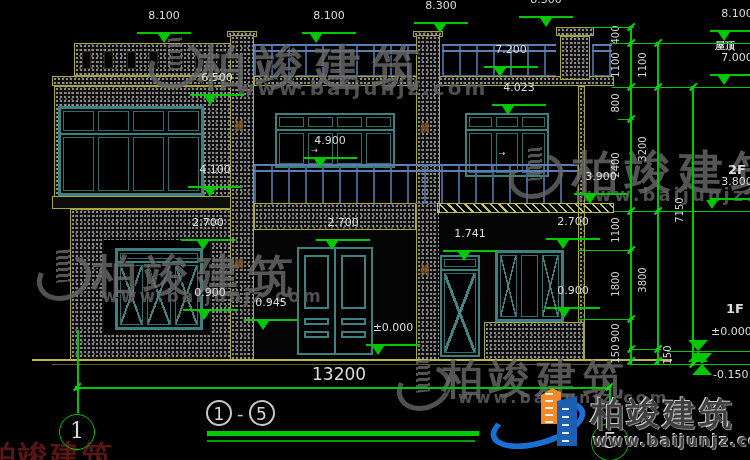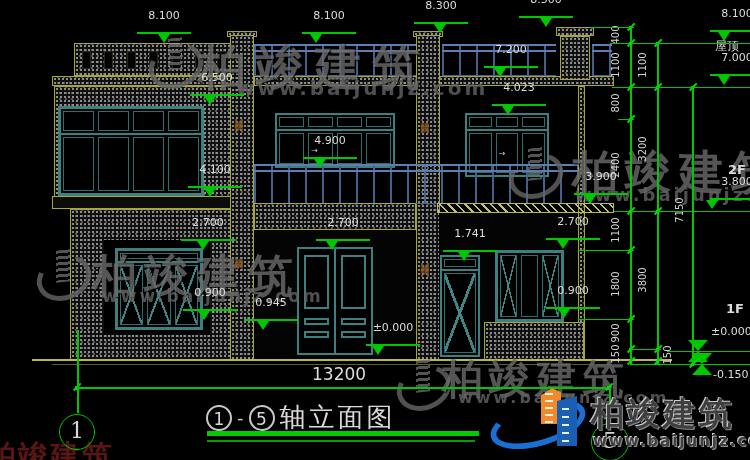--- a/index.html
+++ b/index.html
@@ -279,21 +279,21 @@
       <div class="tri" style="left: 546px; top: 309px;"></div>
       <div class="dim-t" style="left: 693px; top: 8px; width: 64px;">8.100</div>
       <div class="gline" style="left: 698px; top: 30px; width: 54px; height: 1.5px;"></div>
       <div class="tri" style="left: 706px; top: 32px;"></div>
       <div class="dim-t" style="left: 693px; top: 52px; width: 64px;">7.000</div>
       <div class="gline" style="left: 698px; top: 74px; width: 54px; height: 1.5px;"></div>
       <div class="tri" style="left: 706px; top: 76px;"></div>
       <div class="dim-t" style="left: 693px; top: 176px; width: 64px;">3.800</div>
       <div class="gline" style="left: 698px; top: 198px; width: 54px; height: 1.5px;"></div>
       <div class="tri" style="left: 694px; top: 200px;"></div>
-      <div class="dim-l" style="left: 703px; top: 40px; font-size: 12px; font-weight: normal;">屋顶</div>
+      <div class="dim-l" style="left: 703px; top: 40px; font-size: 10px; font-weight: bold;">屋顶</div>
       <div class="dim-l" style="left: 716px; top: 164px; font-size: 13px; font-weight: bold;">2F</div>
       <div class="dim-l" style="left: 714px; top: 303px; font-size: 13px; font-weight: bold;">1F</div>
       <div class="dim-l" style="left: 699px; top: 326px;">±0.000</div>
       <div class="gline" style="left: 655px; top: 351px; width: 95px; height: 1px;"></div>
       <div class="trib" style="left: 676px; top: 340px; border-top: 11px solid rgb(0, 200, 0);"></div>
       <div class="trib" style="left: 676px; top: 351px; border-bottom: 11px solid rgb(0, 200, 0);"></div>
       <div class="dim-l" style="left: 701px; top: 369px;">-0.150</div>
       <div class="gline" style="left: 618px; top: 364px; width: 132px; height: 1px;"></div>
       <div class="trib" style="left: 680px; top: 353px; border-top: 11px solid rgb(0, 200, 0);"></div>
       <div class="trib" style="left: 680px; top: 364px; border-bottom: 11px solid rgb(0, 200, 0);"></div>
@@ -366,21 +366,20 @@
       <div class="vtxt" style="left: 220px; top: 112px;">柏竣建筑</div>
       <div class="vtxt" style="left: 406px; top: 114px;">柏竣建筑</div>
       <div class="vtxt" style="left: 220px; top: 250px;">柏竣建筑</div>
       <div class="vtxt" style="left: 406px; top: 256px;">柏竣建筑</div>
     </div>
 
   <div class="abs" style="left:206px;top:400px;display:flex;align-items:center;gap:5px;z-index:5;">
     <span class="tcirc">1</span>
     <span style="color:#c8c8c8;font-size:18px;">-</span>
     <span class="tcirc">5</span>
-    <span style="color:#d8d8d8;font-size:26px;letter-spacing:3px;">轴立面图</span>
   </div>
   <div class="abs" style="left:207px;top:431px;width:272px;height:5px;background:#00cc00;z-index:5;"></div>
   <div class="abs" style="left:207px;top:440px;width:268px;height:2px;background:#00a000;z-index:5;"></div>
 
   <div class="abs" style="left:487px;top:392px;width:263px;height:66px;z-index:6;">
     <span class="abs" style="left:2px;top:10px;width:98px;height:44px;border:6px solid #1a6fd4;border-radius:50%;border-top-color:transparent;transform:rotate(-16deg);"></span>
     <span class="abs" style="left:54px;top:-4px;width:20px;height:36px;background:#f08a2a;clip-path:polygon(0 20%,55% 0,100% 12%,100% 100%,0 100%);
                  background-image:repeating-linear-gradient(180deg,transparent 0 5px,rgba(255,255,255,.85) 5px 7px);background-size:40% 100%;background-repeat:no-repeat;background-position:30% 0;"></span>
     <span class="abs" style="left:70px;top:4px;width:20px;height:50px;background:#1a5fb4;clip-path:polygon(0 10%,100% 0,100% 100%,0 100%);
                  background-image:repeating-linear-gradient(180deg,transparent 0 6px,rgba(255,255,255,.9) 6px 8px);background-size:35% 80%;background-repeat:no-repeat;background-position:40% 55%;"></span>

